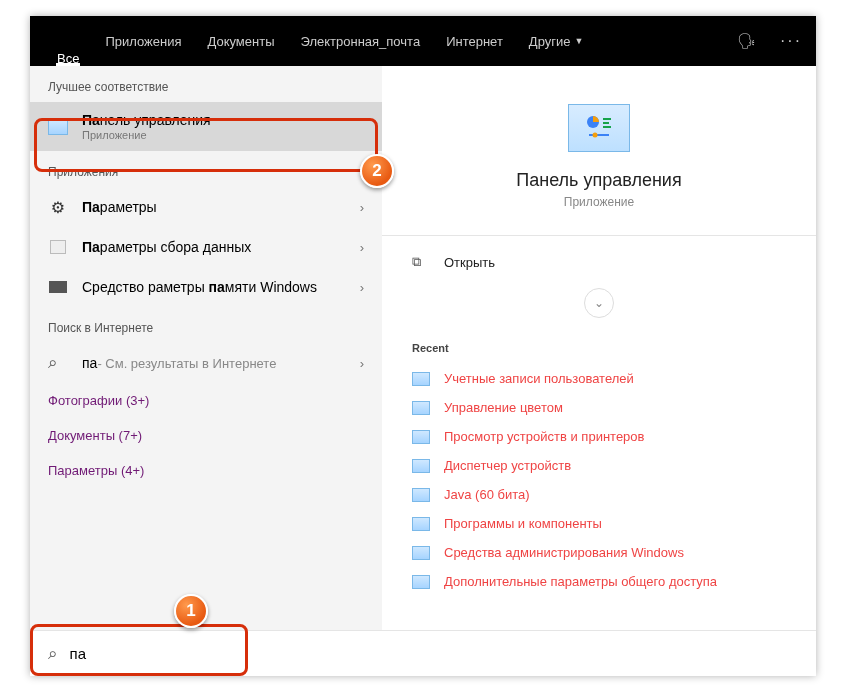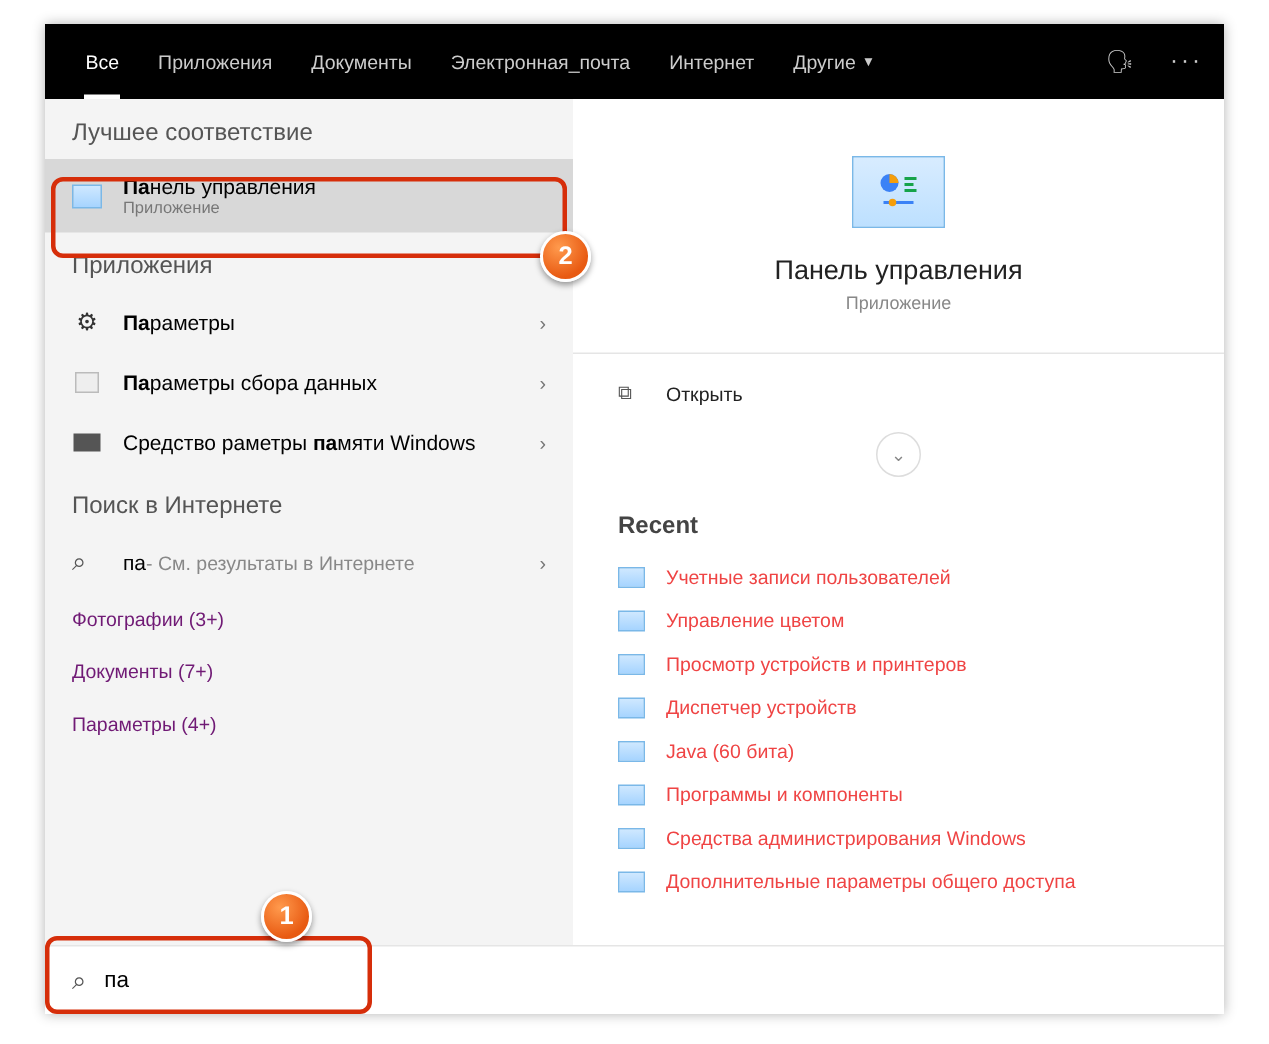--- a/index.html
+++ b/index.html
@@ -2,33 +2,33 @@
 <html><head>
 <meta charset="utf-8">
 <style>
 * { margin: 0; padding: 0; box-sizing: border-box; font-family: 'Segoe UI', Tahoma, sans-serif; }
 body { width: 846px; height: 696px; background: #fff; overflow: hidden; position: relative; }
 
 .window { position: absolute; left: 30px; top: 16px; width: 786px; height: 660px; background: #fff; box-shadow: 0 0 8px rgba(0,0,0,0.3); display: flex; flex-direction: column; }
 
 .tabs { background: #000; height: 50px; display: flex; align-items: center; padding: 0 14px; }
 .tab { color: #ccc; font-size: 13px; padding: 0 13px; height: 50px; display: flex; align-items: center; cursor: pointer; position: relative; }
-.tab.active { color: #fff; }
+.tab.active { color: #fff; align-items: flex-end; }
 .tab.active::after { content: ''; position: absolute; bottom: 0; left: 12px; right: 12px; height: 3px; background: #fff; }
 .tab .chev { margin-left: 4px; font-size: 9px; }
 .tabs-right { margin-left: auto; display: flex; align-items: center; gap: 24px; color: #ccc; }
 .feedback-icn { font-size: 15px; }
 .more-dots { font-size: 16px; letter-spacing: 2px; }
 
 .body { flex: 1; display: flex; min-height: 0; }
 
 .left { width: 352px; background: #f4f4f4; overflow-y: auto; }
 .right { flex: 1; background: #fff; overflow-y: auto; }
 
-.sect-head { font-size: 16px; color: #555; padding: 14px 18px 8px; }
+.sect-head { font-size: 12px; color: #555; padding: 14px 18px 8px; }
 
 .result { display: flex; align-items: center; padding: 10px 18px; cursor: pointer; position: relative; }
 .result.sel { background: #d8d8d8; }
 .result .ic { width: 20px; height: 20px; margin-right: 14px; display: flex; align-items: center; justify-content: center; flex-shrink: 0; }
 .result .txt { flex: 1; }
 .result .ttl { font-size: 14px; color: #000; }
 .result .ttl b { font-weight: 600; }
 .result .sub { font-size: 11px; color: #777; margin-top: 1px; }
 .result .arr { color: #777; font-size: 13px; margin-left: 8px; }
 
@@ -47,21 +47,21 @@
 .app-kind { text-align: center; font-size: 12px; color: #888; }
 
 .divider { height: 1px; background: #e5e5e5; margin: 26px 0 0; }
 
 .action { display: flex; align-items: center; padding: 18px 30px; font-size: 13px; color: #222; cursor: pointer; }
 .action .ic { width: 18px; margin-right: 14px; color: #555; }
 
 .expand { text-align: center; padding: 0 0 14px; }
 .expand-btn { width: 30px; height: 30px; border: 1px solid #ddd; border-radius: 50%; display: inline-flex; align-items: center; justify-content: center; color: #888; font-size: 12px; cursor: pointer; }
 
-.recent-head { font-size: 16px; font-weight: 600; color: #444; padding: 10px 30px 10px; }
+.recent-head { font-size: 11px; font-weight: 600; color: #444; padding: 10px 30px 10px; }
 .recent-item { display: flex; align-items: center; padding: 7px 30px; font-size: 13px; color: #ef4444; cursor: pointer; }
 .recent-item .ric { width: 18px; height: 14px; background: linear-gradient(#cfe8ff,#a6d4ff); border: 1px solid #7ab8e8; margin-right: 14px; flex-shrink: 0; }
 
 .searchbar { height: 46px; background: #fff; border-top: 1px solid #e5e5e5; display: flex; align-items: center; padding: 0 18px; }
 .searchbar .mag { color: #555; font-size: 15px; margin-right: 12px; }
 .searchbar input { border: none; outline: none; font-size: 15px; flex: 1; background: transparent; }
 
 
 .anno-box { position: absolute; border: 3px solid #d62e0a; border-radius: 8px; pointer-events: none; }
 .anno-circle { position: absolute; width: 34px; height: 34px; border-radius: 50%; background: radial-gradient(circle at 35% 30%, #ff9a4d, #e85a12 70%); border: 2px solid #fff; box-shadow: 0 2px 4px rgba(0,0,0,0.4); display: flex; align-items: center; justify-content: center; color: #fff; font-weight: bold; font-size: 17px; pointer-events: none; }

